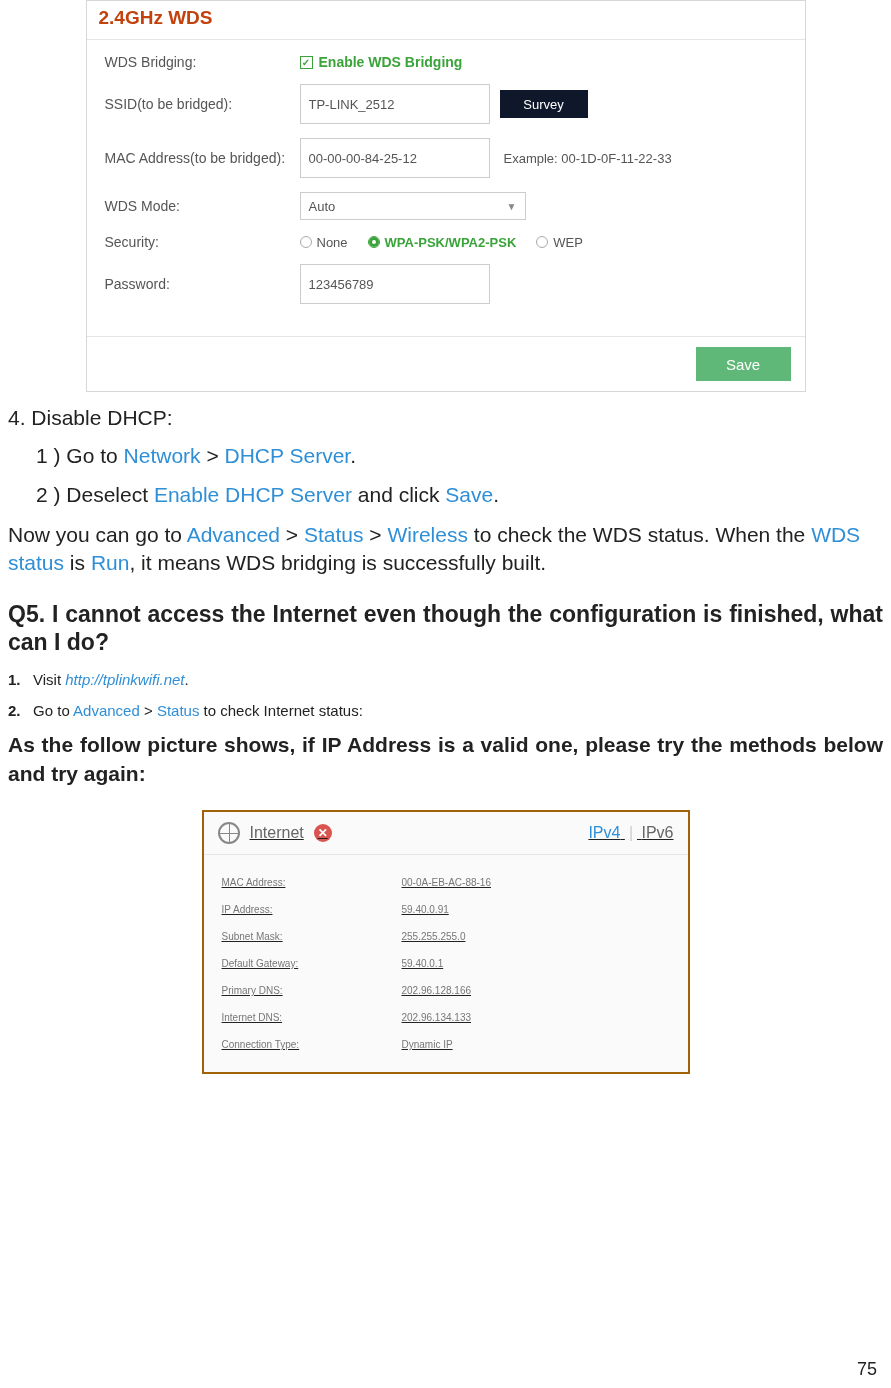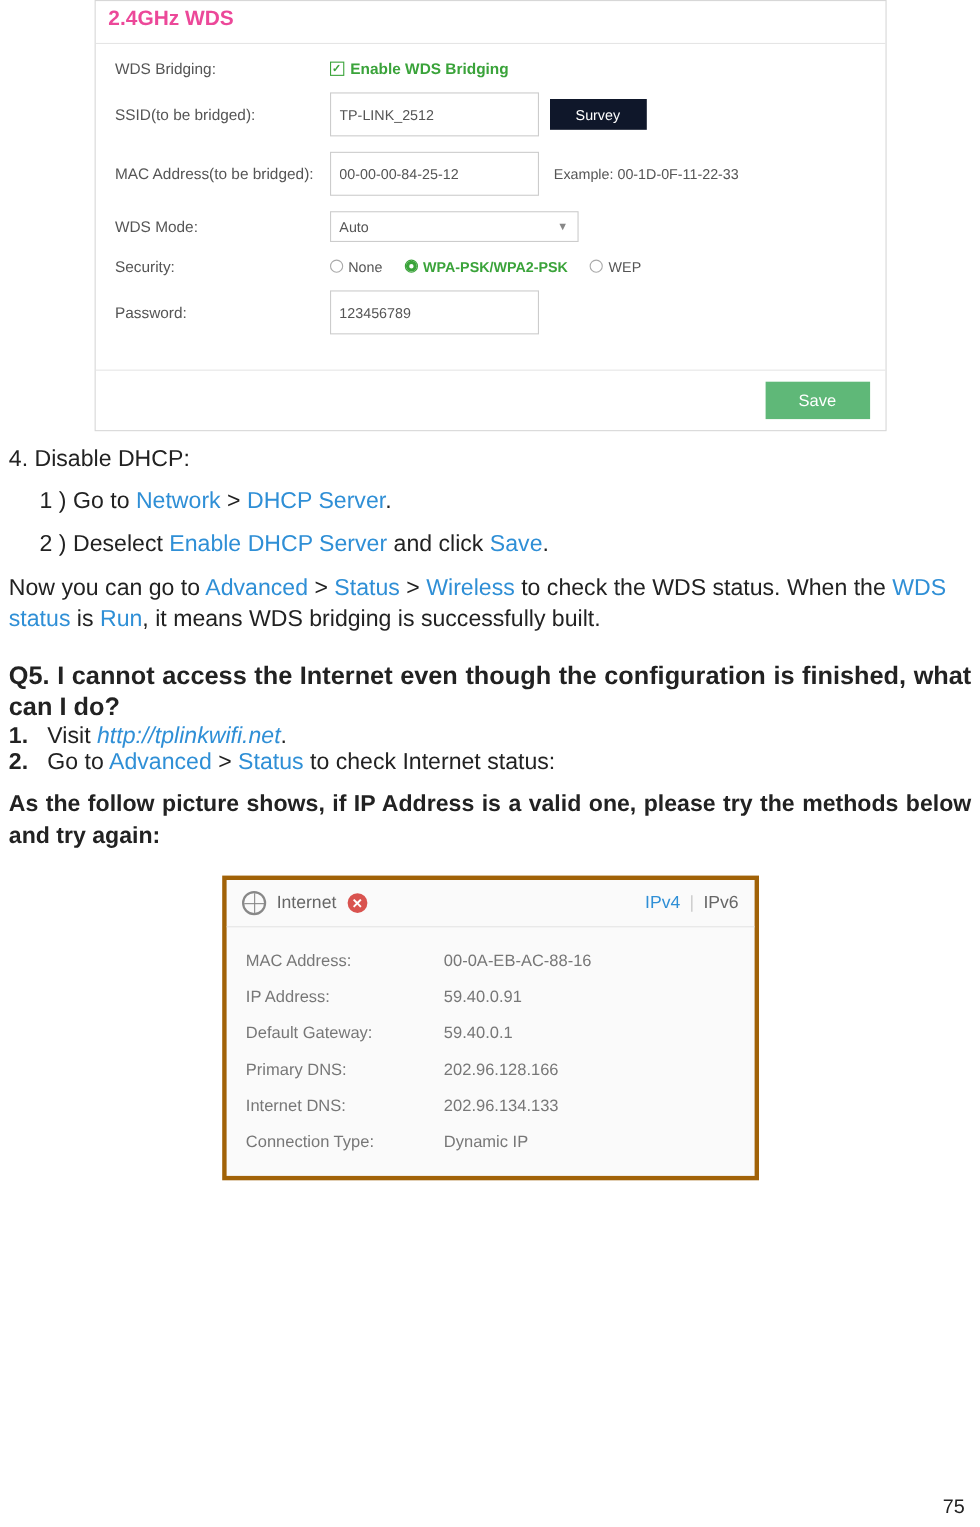--- a/index.html
+++ b/index.html
@@ -14,21 +14,21 @@
   }
   .panel {
     width: 720px;
     margin: 0 auto 12px auto;
     border: 1px solid #d7d7d7;
     background: #fff;
   }
   .panel-title {
     font-size: 19px;
     font-weight: 700;
-    color: #ec4899;
+    color: #c2410c;
     padding: 6px 12px 10px 12px;
     border-bottom: 1px solid #e5e5e5;
   }
   .panel-body { padding: 14px 18px 18px 18px; }
   .form-row {
     display: flex;
     align-items: center;
     margin-bottom: 14px;
     font-size: 14px;
     color: #555;
@@ -56,41 +56,41 @@
   .radio.selected { color:#3aa33a; font-weight:600; }
   .panel-footer { border-top:1px solid #e5e5e5; padding:10px 14px; text-align:right; }
   .save-btn {
     width: 95px; height: 34px; background:#5fb878; color:#fff; border:none; font-size:15px;
   }
   .body-text { font-size: 21px; line-height: 1.35; margin-top: 6px; }
   .indent1 { padding-left: 28px; margin-top: 10px; }
   .link { color:#2f8fd6; }
   .q-heading { font-size: 23px; font-weight:700; margin-top:22px; line-height:1.25; }
   .q-heading .q-body { display:inline; }
-  .step { font-size:21px; padding-left:36px; text-indent:-36px; }
+  .step { font-size:15px; margin-top:14px; padding-left:36px; text-indent:-36px; }
   .bold { font-weight:700; }
   .panel2 {
-    width: 488px; margin: 22px auto 0 auto; border:4px solid #a16207; background:#fafafa;
+    width: 488px; margin: 22px auto 0 auto; border:2px solid #a16207; background:#fafafa;text-decoration:underline;
   }
   .panel2-head {
     display:flex; align-items:center; justify-content:space-between;
     padding: 10px 14px; border-bottom:1px solid #e5e5e5; color:#666; font-size:16px;
   }
   .p2-left { display:flex; align-items:center; gap:10px; }
   .globe {
     width:22px; height:22px; border:2px solid #888; border-radius:50%; position:relative; display:inline-block;
   }
   .globe::before { content:""; position:absolute; left:0; right:0; top:50%; border-top:1px solid #888; }
   .globe::after { content:""; position:absolute; top:0; bottom:0; left:50%; border-left:1px solid #888; }
   .xcircle {
     width:18px; height:18px; border-radius:50%; background:#d9534f; color:#fff; display:inline-flex; align-items:center; justify-content:center; font-size:12px; font-weight:700;
   }
   .ipv4 { color:#2f8fd6; }
   .divider { color:#ccc; margin:0 4px; }
-  .panel2-body { padding: 14px 18px; font-size:15px; color:#777; }
+  .panel2-body { padding: 14px 18px; font-size:10px; color:#777; }
   .kv-row { display:flex; padding: 8px 0; }
   .kv-label { width: 180px; }
   .page-num { position:absolute; bottom:8px; right:14px; font-size:18px; }
 </style>
 </head>
 <body>
 
 <div class="panel">
   <div class="panel-title">2.4GHz WDS</div>
   <div class="panel-body">
@@ -195,20 +195,24 @@
   <div class="panel2-body">
     <div class="kv-row">
       <div class="kv-label">MAC Address:</div>
       <div>00-0A-EB-AC-88-16</div>
     </div>
     <div class="kv-row">
       <div class="kv-label">IP Address:</div>
       <div>59.40.0.91</div>
     </div>
     <div class="kv-row">
+      <div class="kv-label">Subnet Mask:</div>
+      <div>255.255.255.0</div>
+    </div>
+    <div class="kv-row">
       <div class="kv-label">Default Gateway:</div>
       <div>59.40.0.1</div>
     </div>
     <div class="kv-row">
       <div class="kv-label">Primary DNS:</div>
       <div>202.96.128.166</div>
     </div>
     <div class="kv-row">
       <div class="kv-label">Internet DNS:</div>
       <div>202.96.134.133</div>

